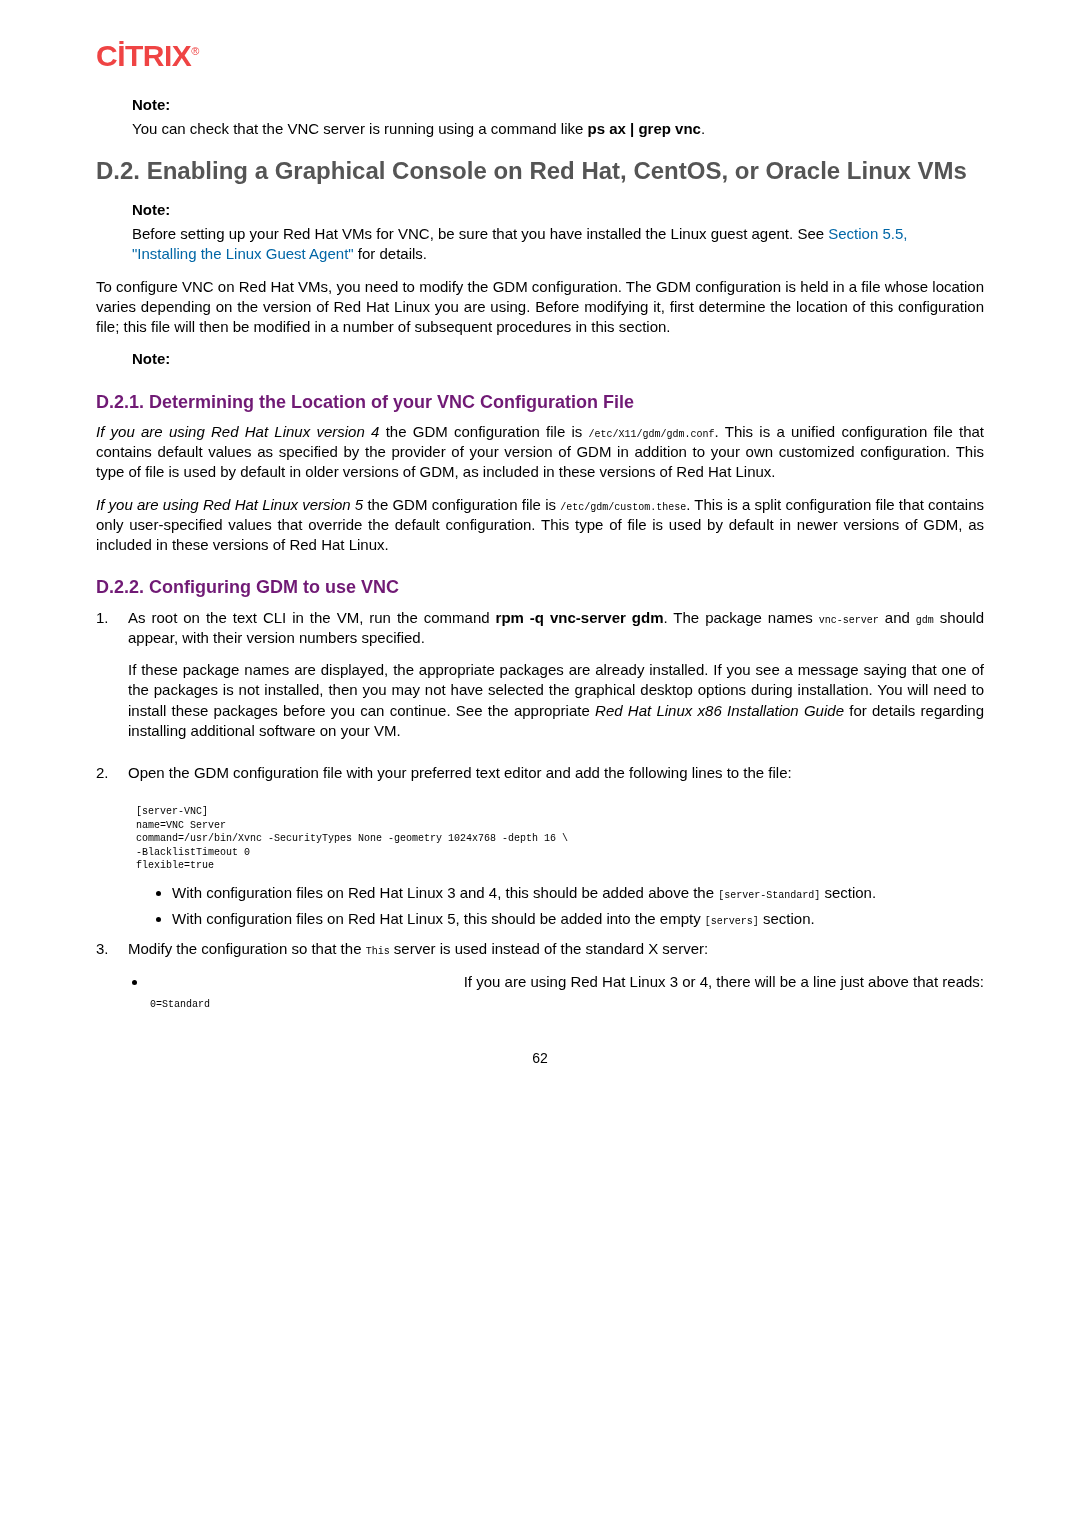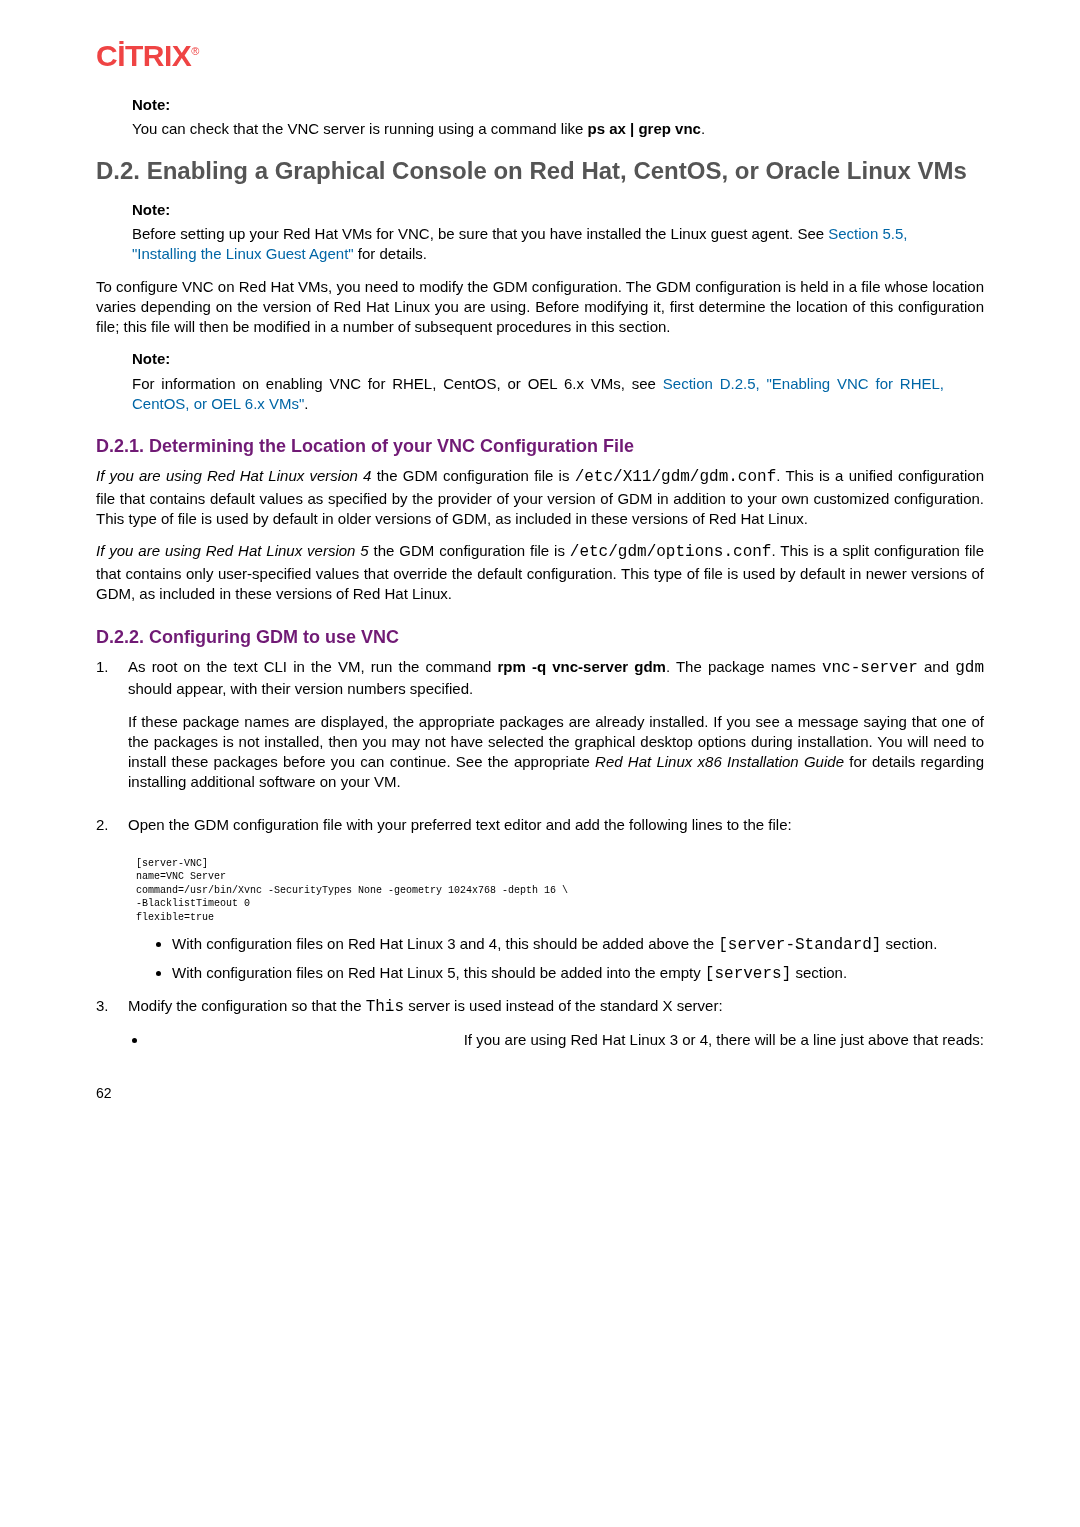--- a/index.html
+++ b/index.html
@@ -61,21 +61,21 @@
   }
   .italic {
     font-style: italic;
   }
   a.link {
     color: #0066a6;
     text-decoration: none;
   }
   .mono, code {
     font-family: "Courier New", Courier, monospace;
-    font-size: 16px;
+    font-size: 10px;
   }
   pre.code {
     font-family: "Courier New", Courier, monospace;
     font-size: 10px;
     white-space: pre;
     margin: 6px 0 10px 40px;
   }
   .ol {
     display: flex;
     margin: 0 0 10px 0;
@@ -99,20 +99,21 @@
   ul.subbullets {
     list-style: disc;
     padding-left: 20px;
     margin: 4px 0 6px 0;
   }
   ul.subbullets > li {
     margin: 6px 0;
     text-align: right;
   }
   .pagenum {
+    text-align: center;
     font-size: 14px;
     margin-top: 28px;
   }
 </style>
 </head>
 <body>
 
 <div class="page">
 
   <div class="logo">
@@ -132,33 +133,30 @@
     <p class="note-label">Note:</p>
     <p>
       <span>Before setting up your Red Hat VMs for VNC, be sure that you have installed the Linux guest agent. See </span><a class="link">Section 5.5, "Installing the Linux Guest Agent"</a><span> for details.</span>
     </p>
   </div>
 
   <p class="justify">To configure VNC on Red Hat VMs, you need to modify the GDM configuration. The GDM configuration is held in a file whose location varies depending on the version of Red Hat Linux you are using. Before modifying it, first determine the location of this configuration file; this file will then be modified in a number of subsequent procedures in this section.</p>
 
   <div class="indent">
     <p class="note-label">Note:</p>
-    <p class="justify">
-      <span>For information on enabling VNC for RHEL, CentOS, or OEL 6.x VMs, see </span><a class="link">Section D.2.5, "Enabling VNC for RHEL, CentOS, or OEL 6.x VMs"</a><span>.</span>
-    </p>
   </div>
 
   <h3 class="subsection">D.2.1. Determining the Location of your VNC Configuration File</h3>
 
   <p class="justify">
     <span class="italic">If you are using Red Hat Linux version 4</span><span> the GDM configuration file is </span><code>/etc/X11/gdm/gdm.conf</code><span>. This is a unified configuration file that contains default values as specified by the provider of your version of GDM in addition to your own customized configuration. This type of file is used by default in older versions of GDM, as included in these versions of Red Hat Linux.</span>
   </p>
 
   <p class="justify">
-    <span class="italic">If you are using Red Hat Linux version 5</span><span> the GDM configuration file is </span><code>/etc/gdm/options.conf</code><span>. This is a split configuration file that contains only user-specified values that override the default configuration. This type of file is used by default in newer versions of GDM, as included in these versions of Red Hat Linux.</span>
+    <span class="italic">If you are using Red Hat Linux version 5</span><span> the GDM configuration file is </span><code>/etc/gdm/custom.these</code><span>. This is a split configuration file that contains only user-specified values that override the default configuration. This type of file is used by default in newer versions of GDM, as included in these versions of Red Hat Linux.</span>
   </p>
 
   <h3 class="subsection">D.2.2. Configuring GDM to use VNC</h3>
 
   <div class="ol">
     <div class="ol-num">1.</div>
     <div class="ol-body">
       <p class="justify">
         <span>As root on the text CLI in the VM, run the command </span><span class="bold">rpm -q vnc-server gdm</span><span>. The package names </span><code>vnc-server</code><span> and </span><code>gdm</code><span> should appear, with their version numbers specified.</span>
       </p>
@@ -192,18 +190,19 @@
 
   <div class="ol">
     <div class="ol-num">3.</div>
     <div class="ol-body">
       <p>
         <span>Modify the configuration so that the </span><code>This</code><span> server is used instead of the standard X server:</span>
       </p>
       <ul class="subbullets">
         <li>If you are using Red Hat Linux 3 or 4, there will be a line just above that reads:</li>
       </ul>
+      <pre class="code" style="margin-left:22px">0=Standard</pre>
     </div>
   </div>
 
   <div class="pagenum">62</div>
 
 </div>
 
 </body></html>

